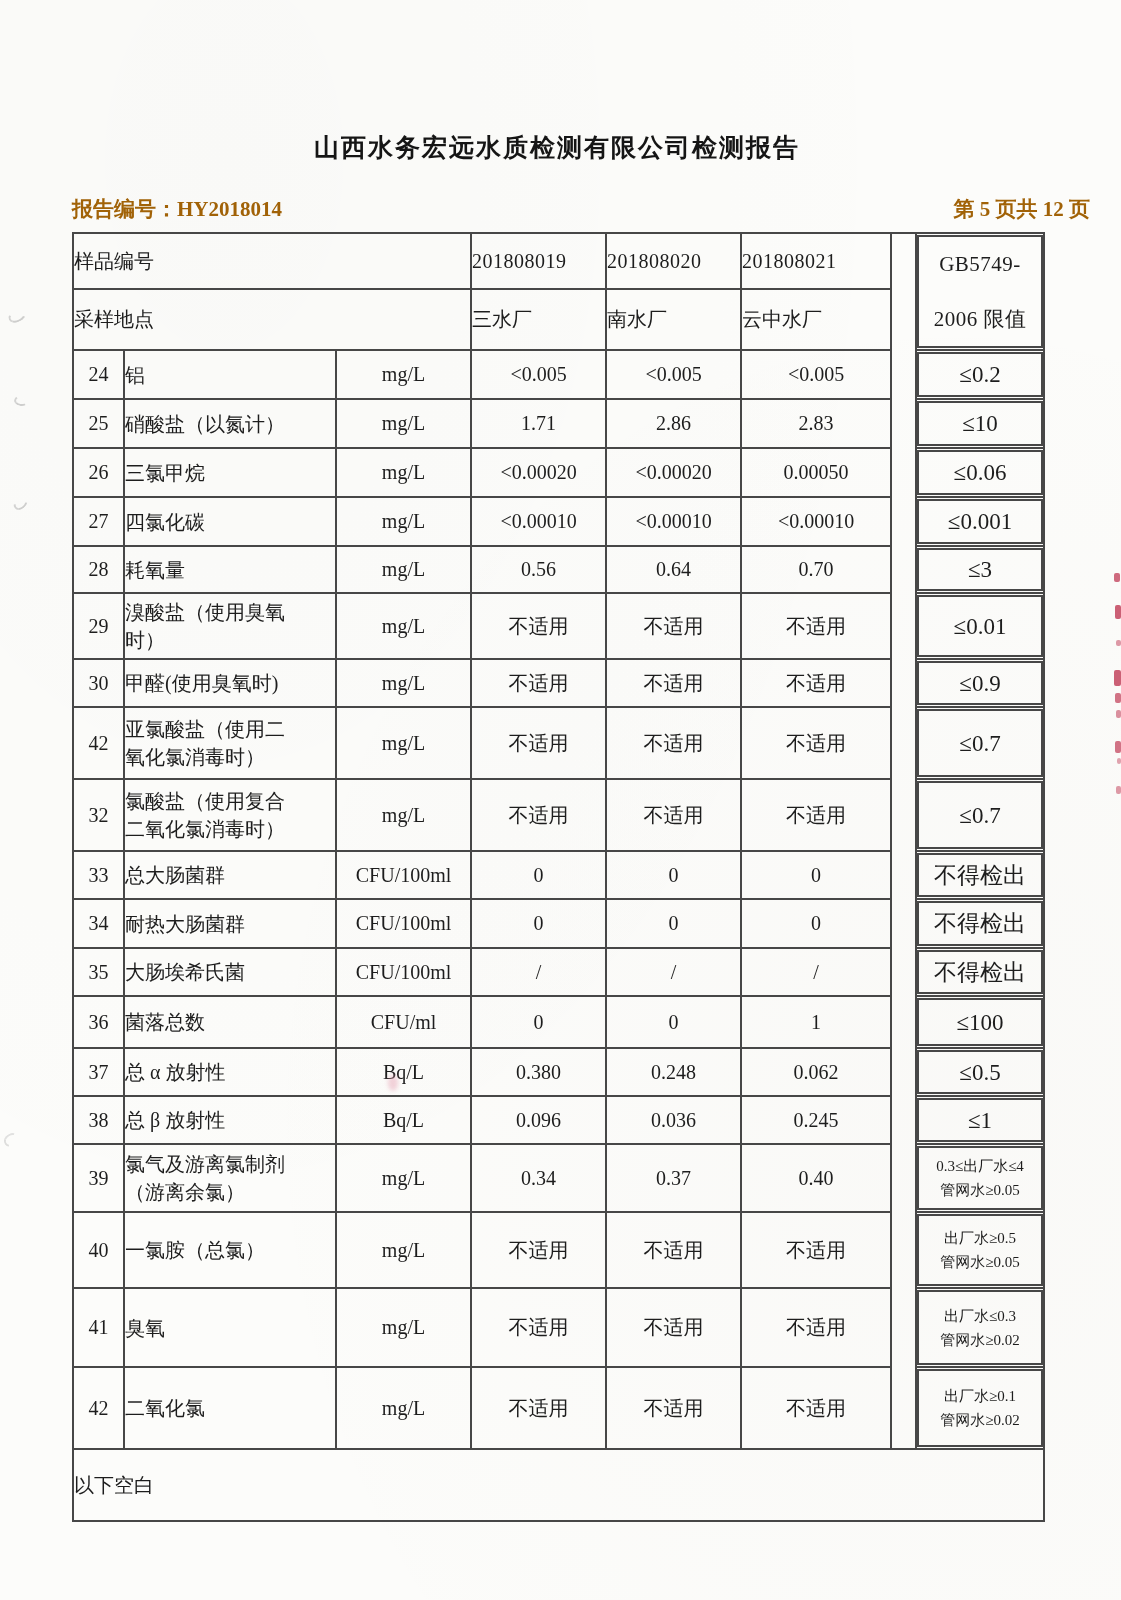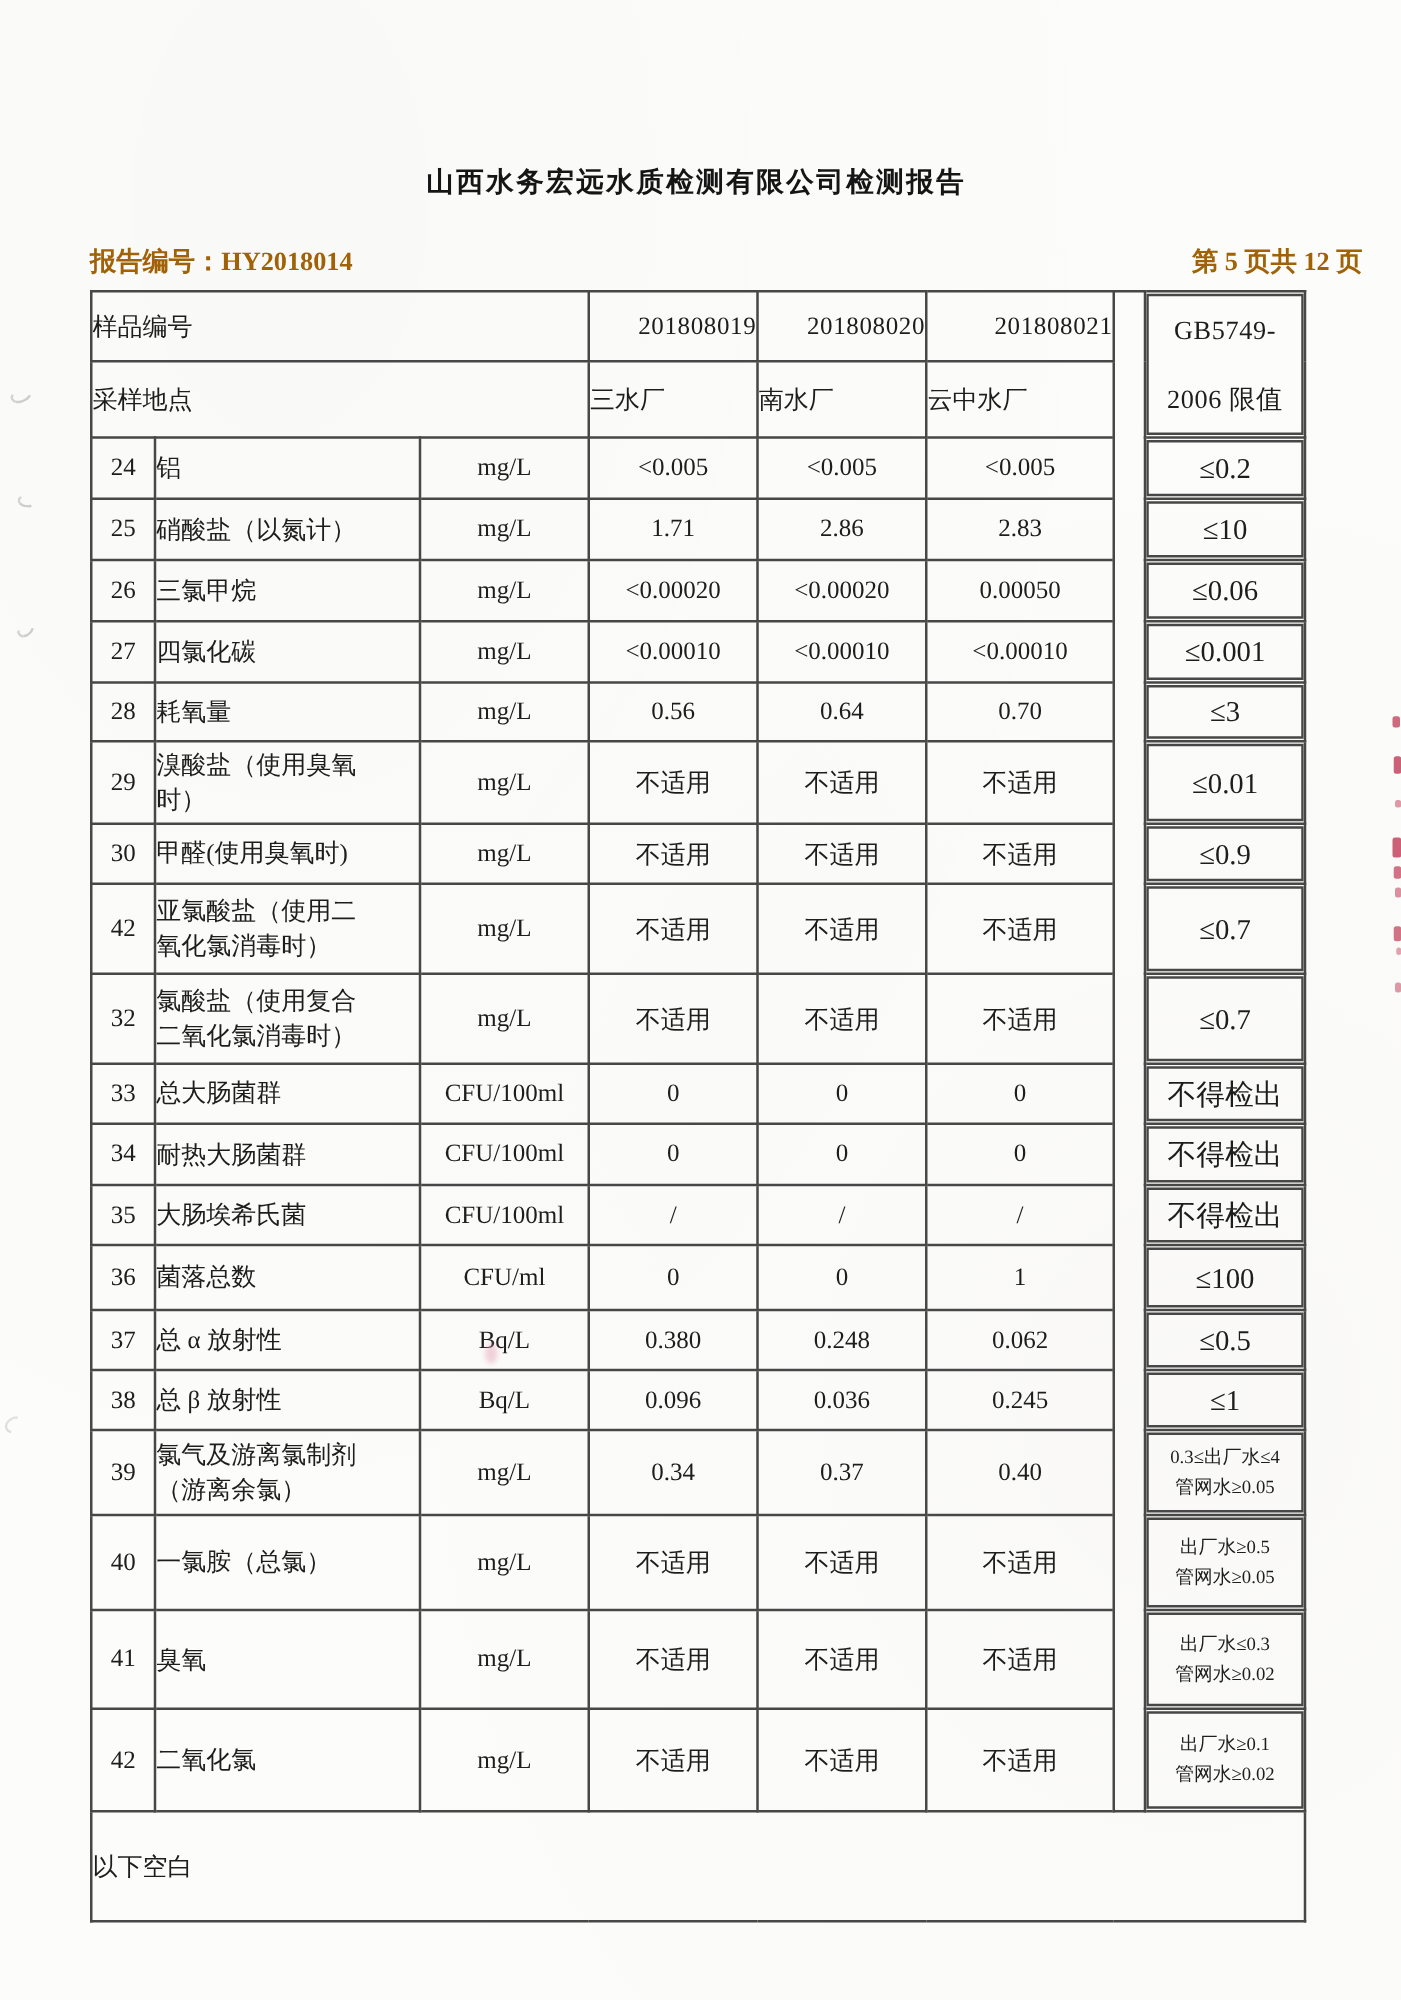--- a/index.html
+++ b/index.html
@@ -7,39 +7,39 @@
     width:1121px;height:1600px;position:relative;overflow:hidden;
     background:
       radial-gradient(ellipse at 20% 10%, rgba(0,0,0,0.012), transparent 60%),
       radial-gradient(ellipse at 85% 70%, rgba(120,100,90,0.02), transparent 55%),
       #fcfcfa;
     font-family:"Liberation Serif","DejaVu Serif",serif;
     color:#1c1c1c;
   }
   .title{
     position:absolute;top:131px;left:0;width:1114px;text-align:center;
-    font-size:22px;font-weight:bold;letter-spacing:2px;color:#151515;
+    font-size:25px;font-weight:bold;letter-spacing:2px;color:#151515;
   }
   .meta{
     position:absolute;top:195px;left:72px;right:31px;
     display:flex;justify-content:space-between;align-items:baseline;
     font-size:21px;font-weight:600;color:#a16207;
   }
   table.report{
     position:absolute;top:232px;left:72px;width:973px;
     border-collapse:collapse;table-layout:fixed;
   }
   table.report td{
     border:2px solid #474747;padding:0;vertical-align:middle;
     font-size:20px;color:#1d1d1d;overflow:hidden;
   }
   td.c{text-align:center;}
   td.name{text-align:left;padding-left:13px;white-space:pre-line;line-height:1.4;}
   td.headmerge{text-align:left;font-size:21px;}
-  td.sampid{text-align:right;font-size:21px;letter-spacing:0.5px;}
+  td.sampid{text-align:left;font-size:21px;letter-spacing:0.5px;}
   td.gapcol{border-bottom:none;background:transparent;}
   td.limitcell{border:none;padding:2px 0;height:inherit;margin-left:24px;}
   .limit-box{
     box-sizing:border-box;border:2px solid #474747;
     height:calc(100% - 2px);min-height:38px;margin:1px 0;
     display:flex;align-items:center;justify-content:center;
     text-align:center;white-space:pre-line;line-height:1.35;font-size:23px;
   }
   .limit-box.head{font-size:21px;line-height:2.6;letter-spacing:0.5px;}
   .limit-box.sm{font-size:15px;line-height:1.6;}
@@ -305,21 +305,21 @@
     <td class="name">二氧化氯</td>
     <td class="c">mg/L</td>
     <td class="c">不适用</td>
     <td class="c">不适用</td>
     <td class="c">不适用</td>
     <td class="limitcell">
           <div class="limit-box sm">出厂水≥0.1
 管网水≥0.02</div>
         </td>
   </tr>
-  <tr style="height:88px">
+  <tr style="height:72px">
     <td colspan="8" class="blank">以下空白</td>
   </tr>
 </tbody>
   </table>
 
 <div class="speck" style="left:8px;top:310px;width:14px;height:8px;transform:rotate(-25deg);"></div>
 <div class="speck" style="left:14px;top:396px;width:10px;height:6px;transform:rotate(10deg);"></div>
 <div class="speck" style="left:13px;top:498px;width:11px;height:7px;transform:rotate(-40deg);"></div>
 <div class="speck" style="left:5px;top:1132px;width:9px;height:12px;transform:rotate(60deg);opacity:.3;"></div>
 <div class="pinksmudge" style="left:388px;top:1075px;width:10px;height:16px;"></div>

